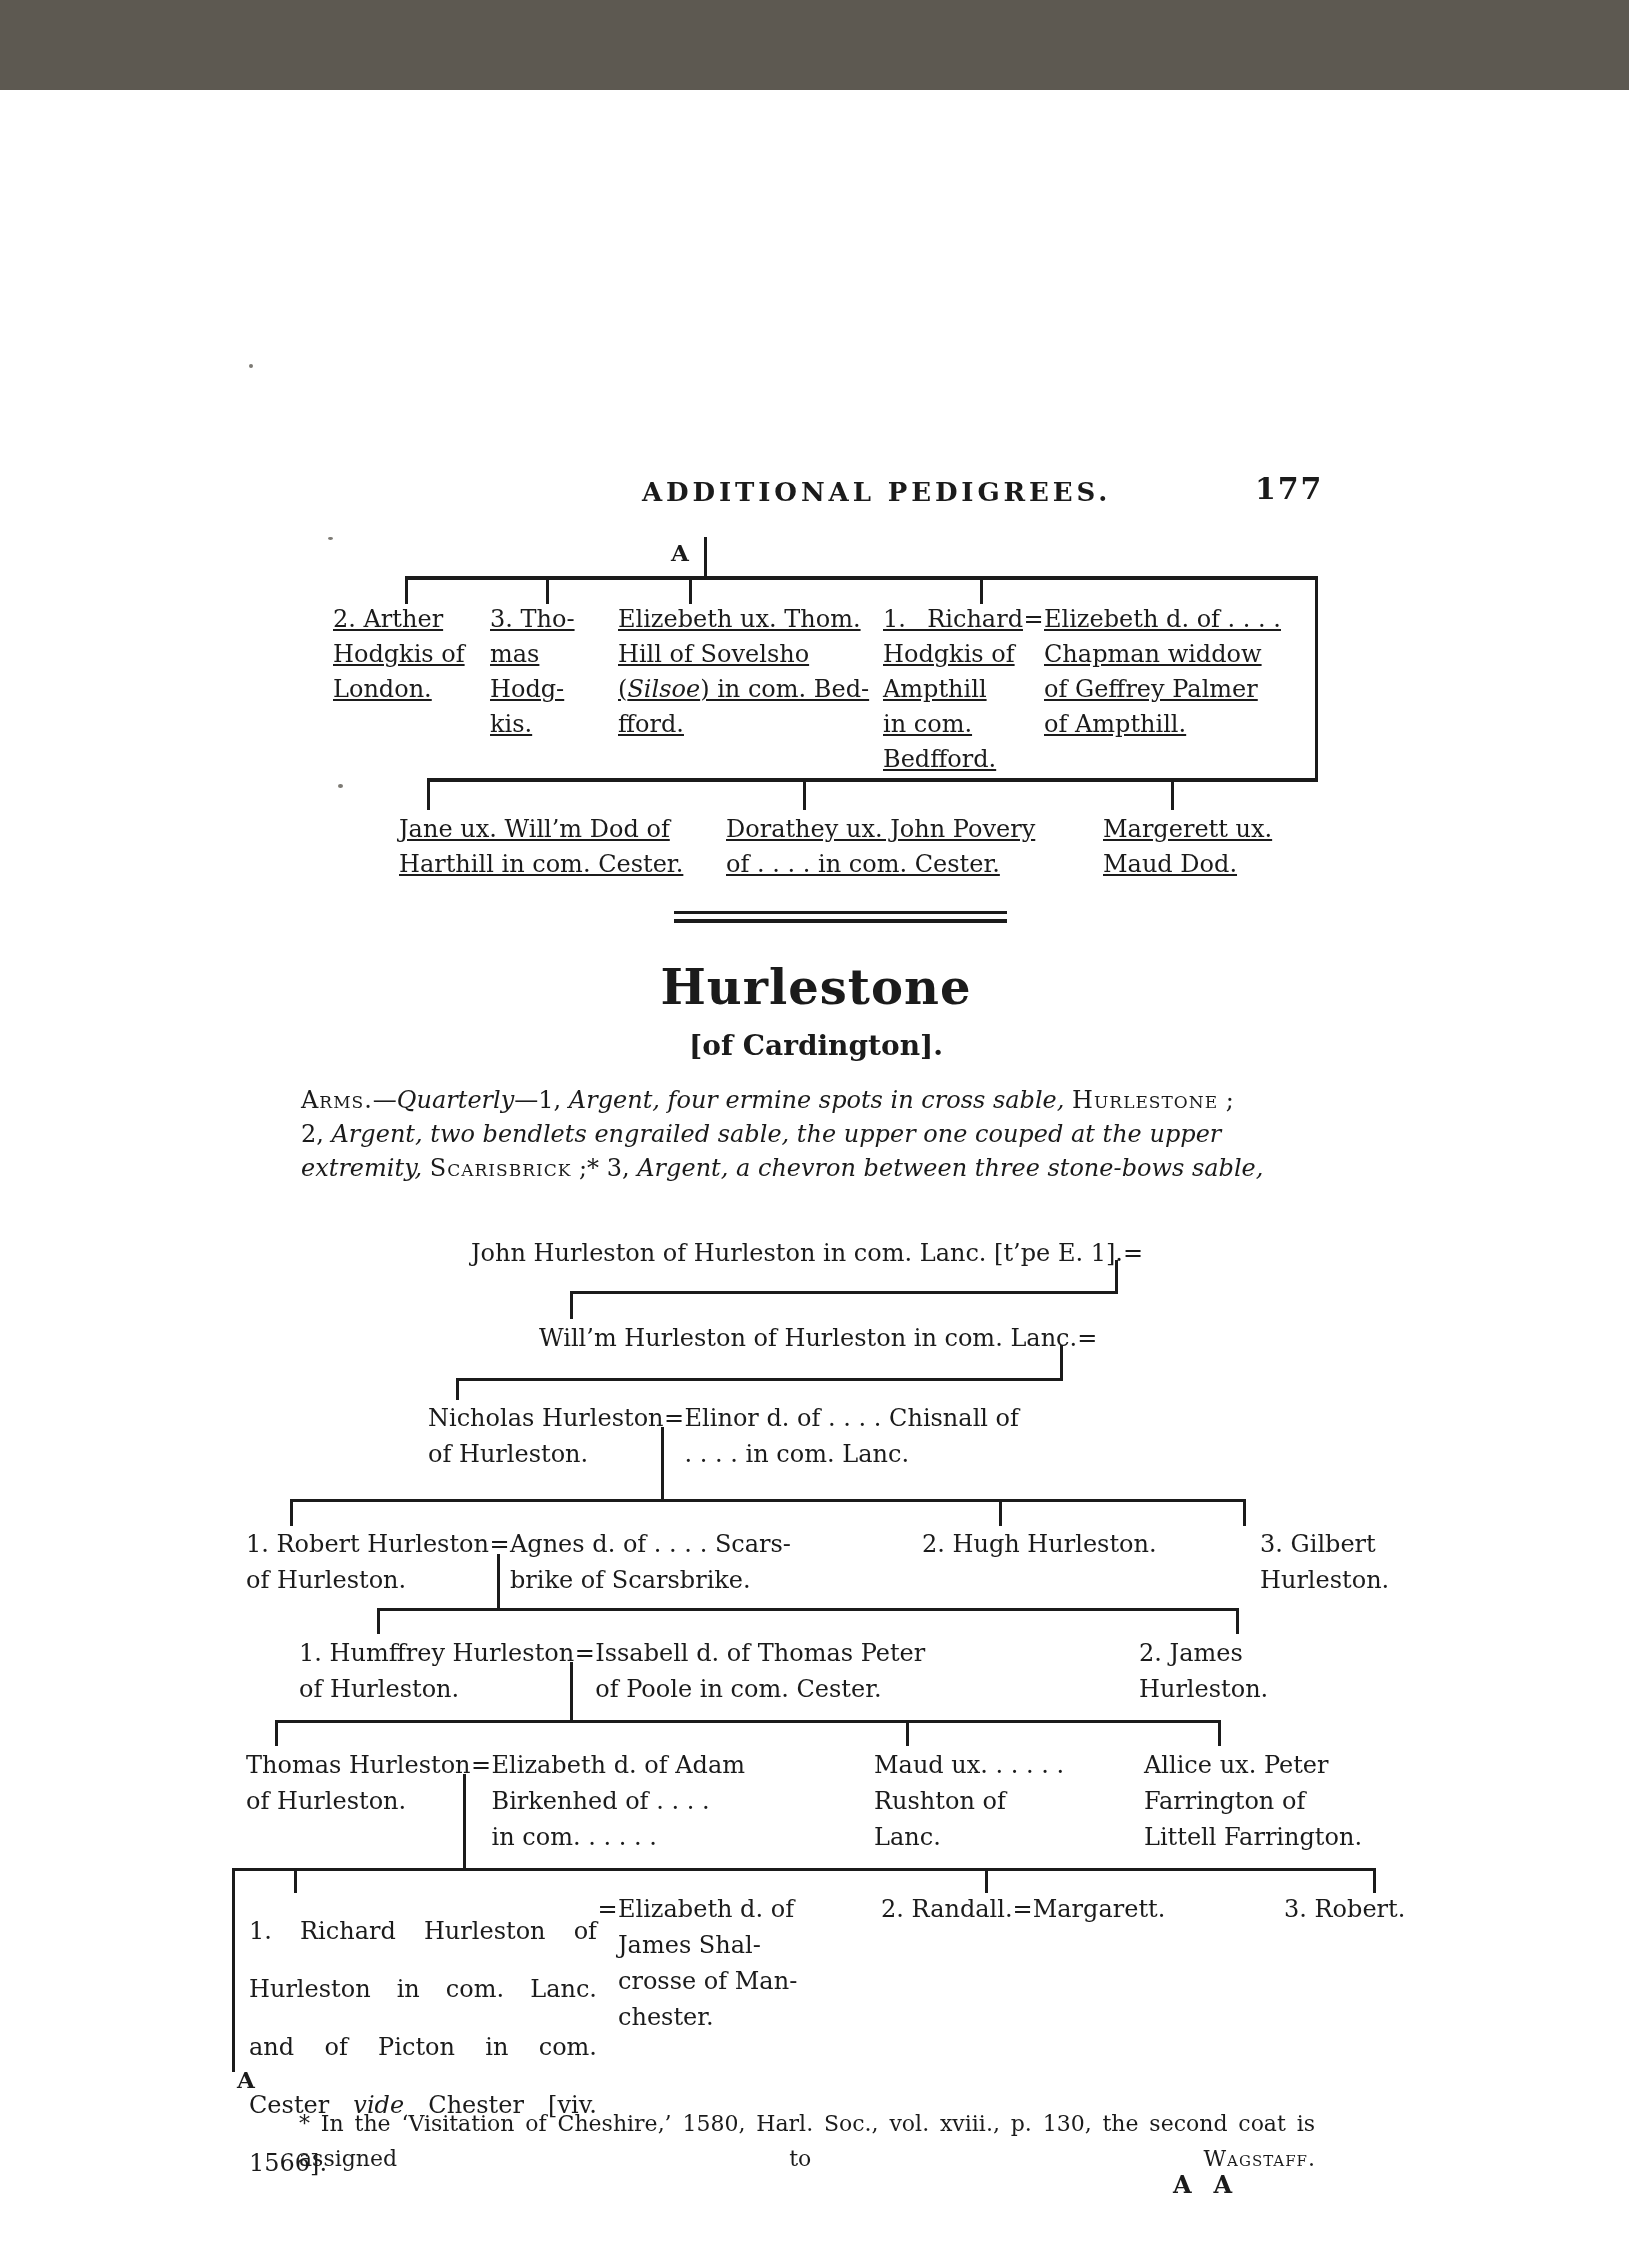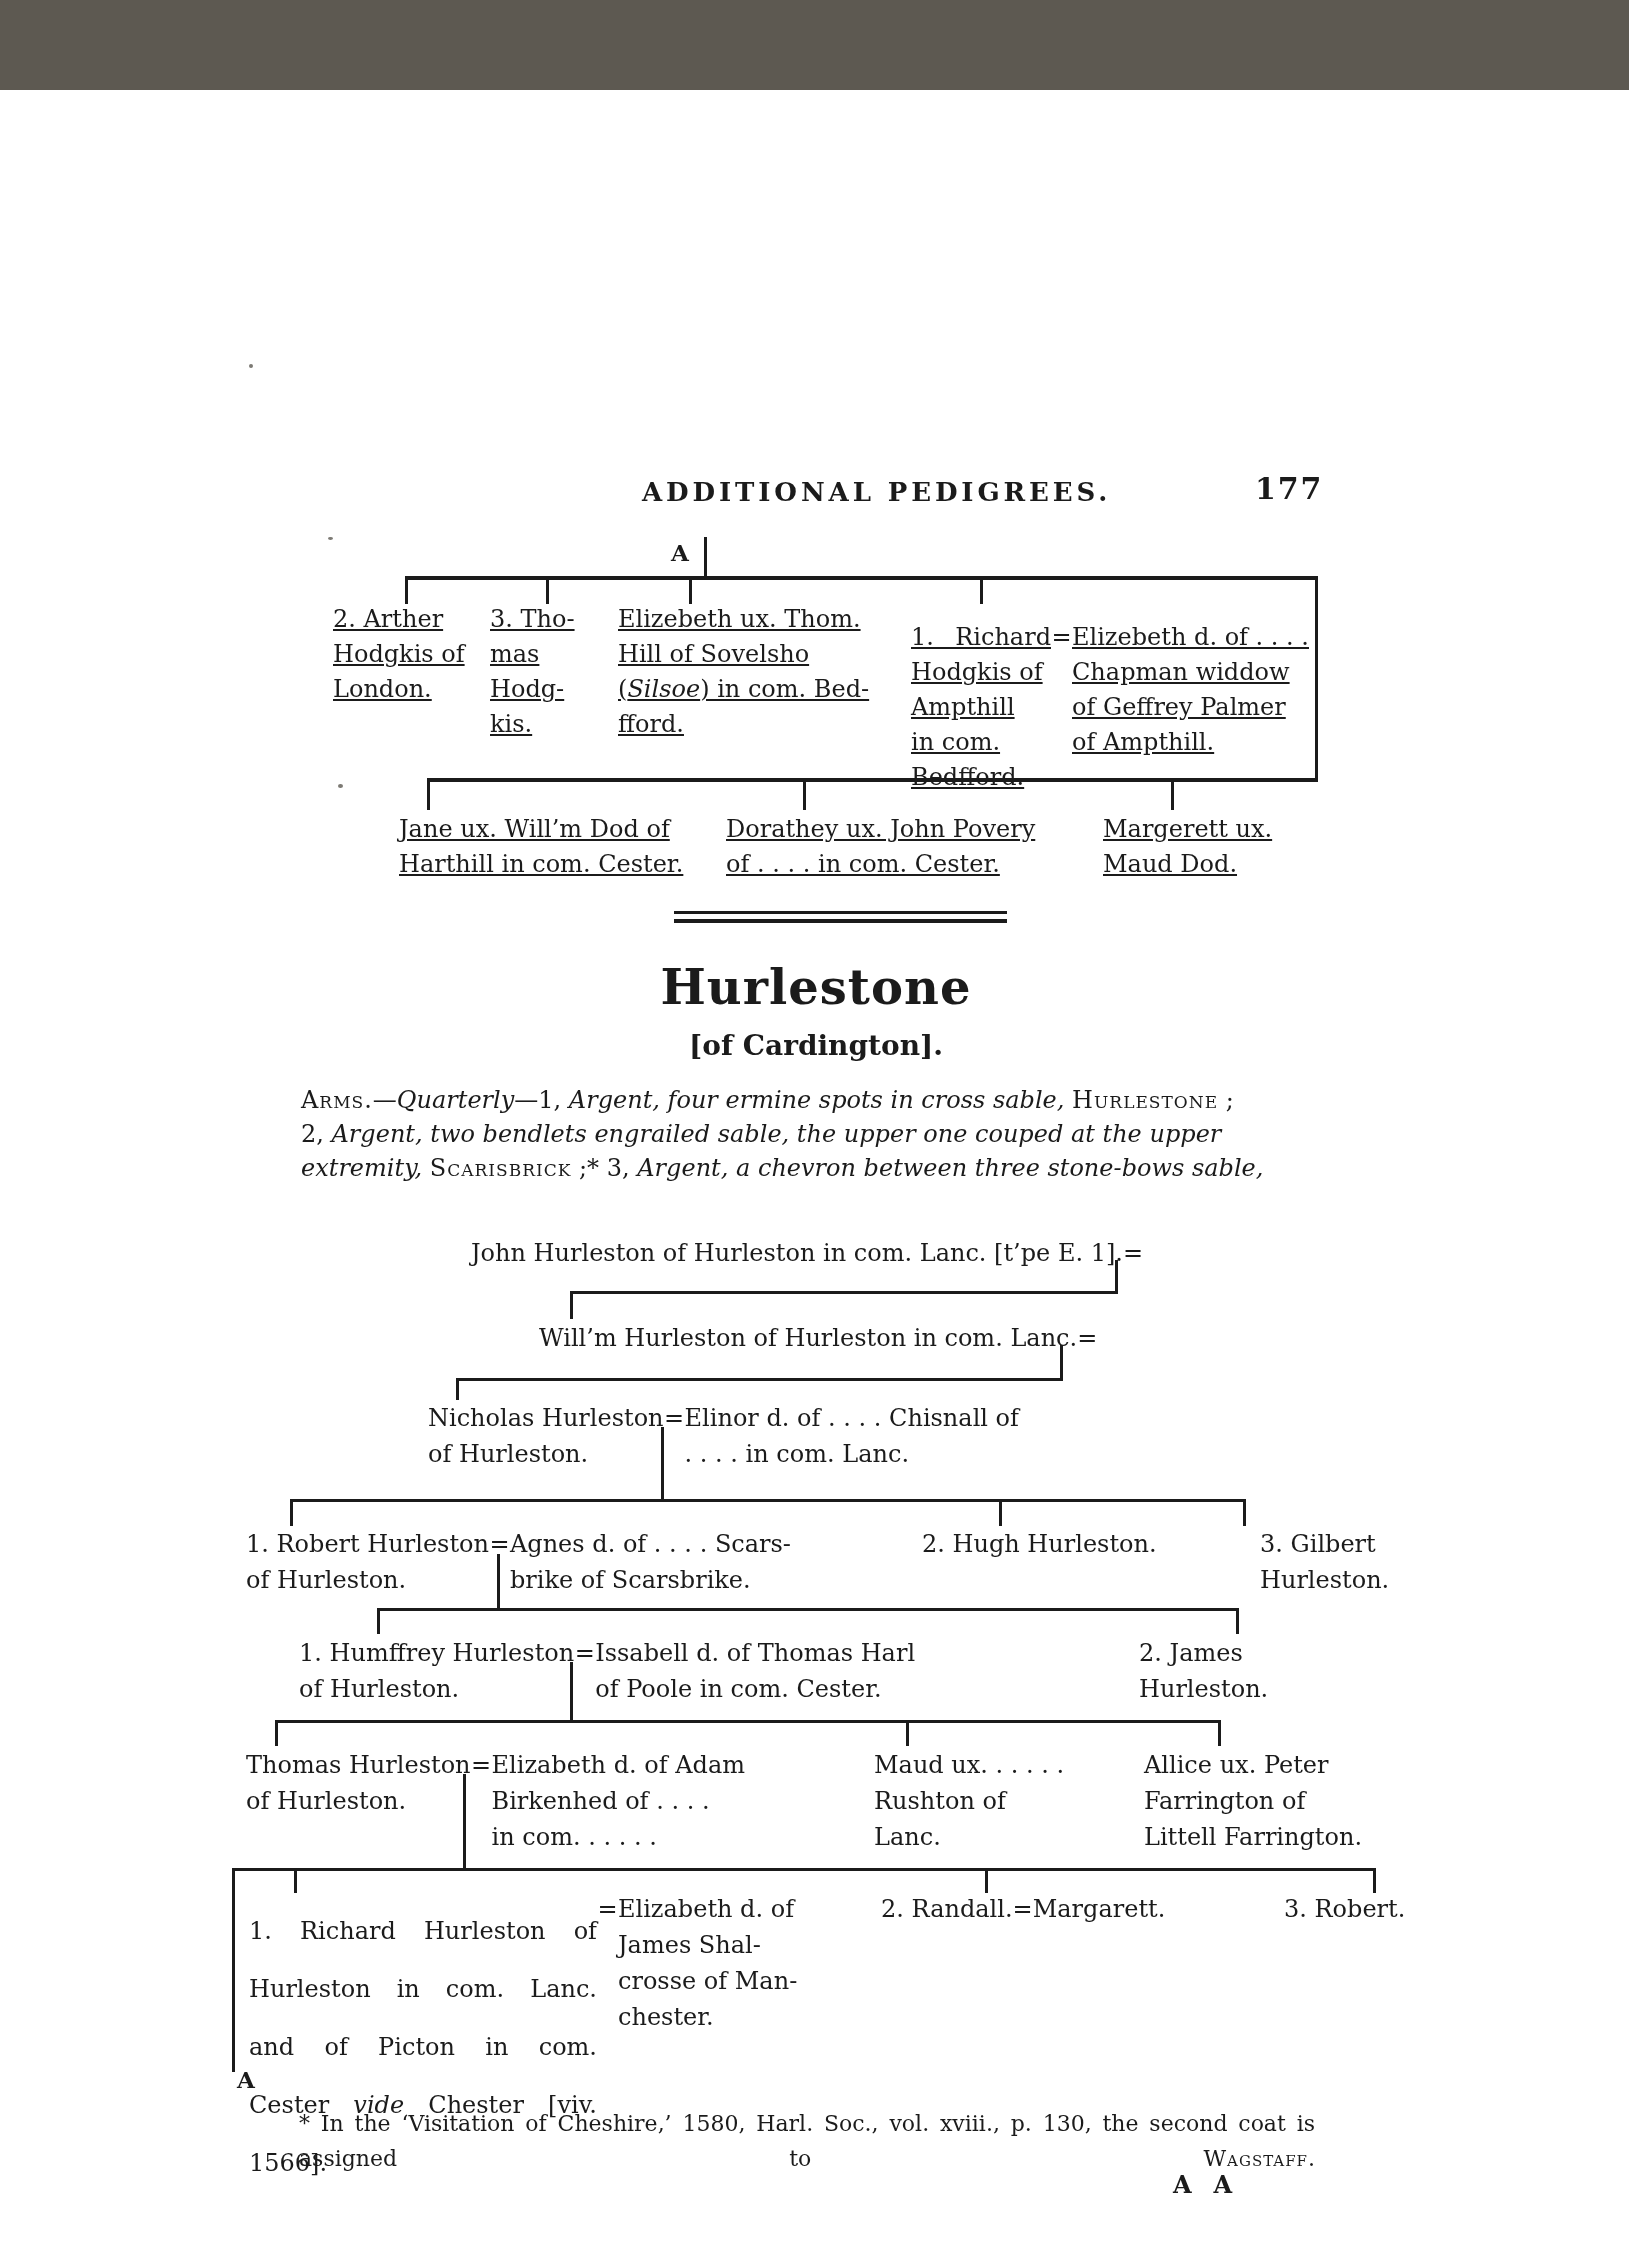--- a/index.html
+++ b/index.html
@@ -83,21 +83,21 @@
         <div class="rl">Hodg-</div>
         <div class="rl">kis.</div>
       </div>
     <div class="abs pb ped1" style="left:618px;top:602px;">
         <div class="rl">Elizebeth ux. Thom.</div>
         <div class="rl">Hill of Sovelsho</div>
         <div class="rl"><span>(</span><span class="it">Silsoe</span><span>) in com. Bed-</span></div>
         <div class="rl">fford.</div>
       </div>
 
-    <div class="abs couple ped1" style="left:883px;top:620px;margin-left:28px;">
+    <div class="abs couple ped1" style="left:883px;top:602px;">
       <div class="col pb justify-first" style="width:140px;">
           <div class="rl">1. Richard</div>
           <div class="rl">Hodgkis of</div>
           <div class="rl">Ampthill</div>
           <div class="rl">in com.</div>
           <div class="rl">Bedfford.</div>
         </div>
       <div class="eq">=</div>
       <div class="col pb">
           <div class="rl">Elizebeth d. of . . . .</div>
@@ -200,21 +200,21 @@
       <div class="vl" style="left:377px;top:1610px;height:24px;"></div>
       <div class="vl" style="left:1236px;top:1610px;height:24px;"></div>
 
       <div class="abs couple ped2" style="left:299px;top:1635px;">
         <div class="col pb">
             <div class="rl">1. Humffrey Hurleston</div>
             <div class="rl">of Hurleston.</div>
           </div>
         <div class="eq">=</div>
         <div class="col pb">
-            <div class="rl">Issabell d. of Thomas Harl</div>
+            <div class="rl">Issabell d. of Thomas Peter</div>
             <div class="rl">of Poole in com. Cester.</div>
           </div>
       </div>
       <div class="abs pb ped2" style="left:1139px;top:1635px;">
           <div class="rl">2. James</div>
           <div class="rl">Hurleston.</div>
         </div>
       <div class="vl" style="left:570px;top:1662px;height:58px;"></div>
 
       <div class="hl" style="left:275px;top:1720px;width:946px;"></div>

